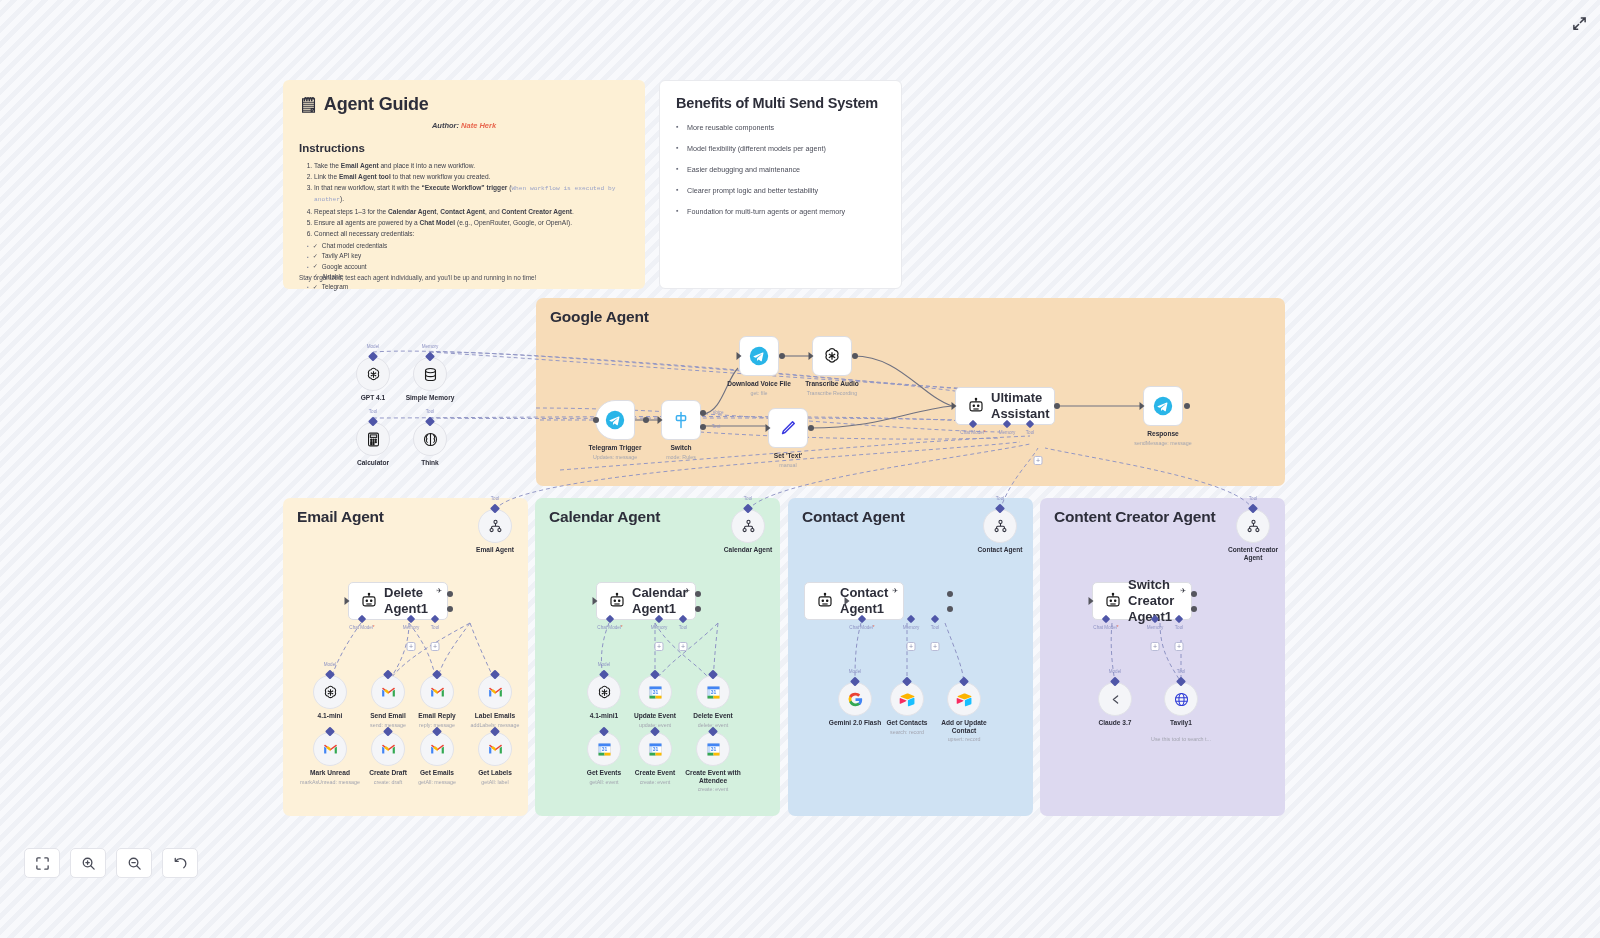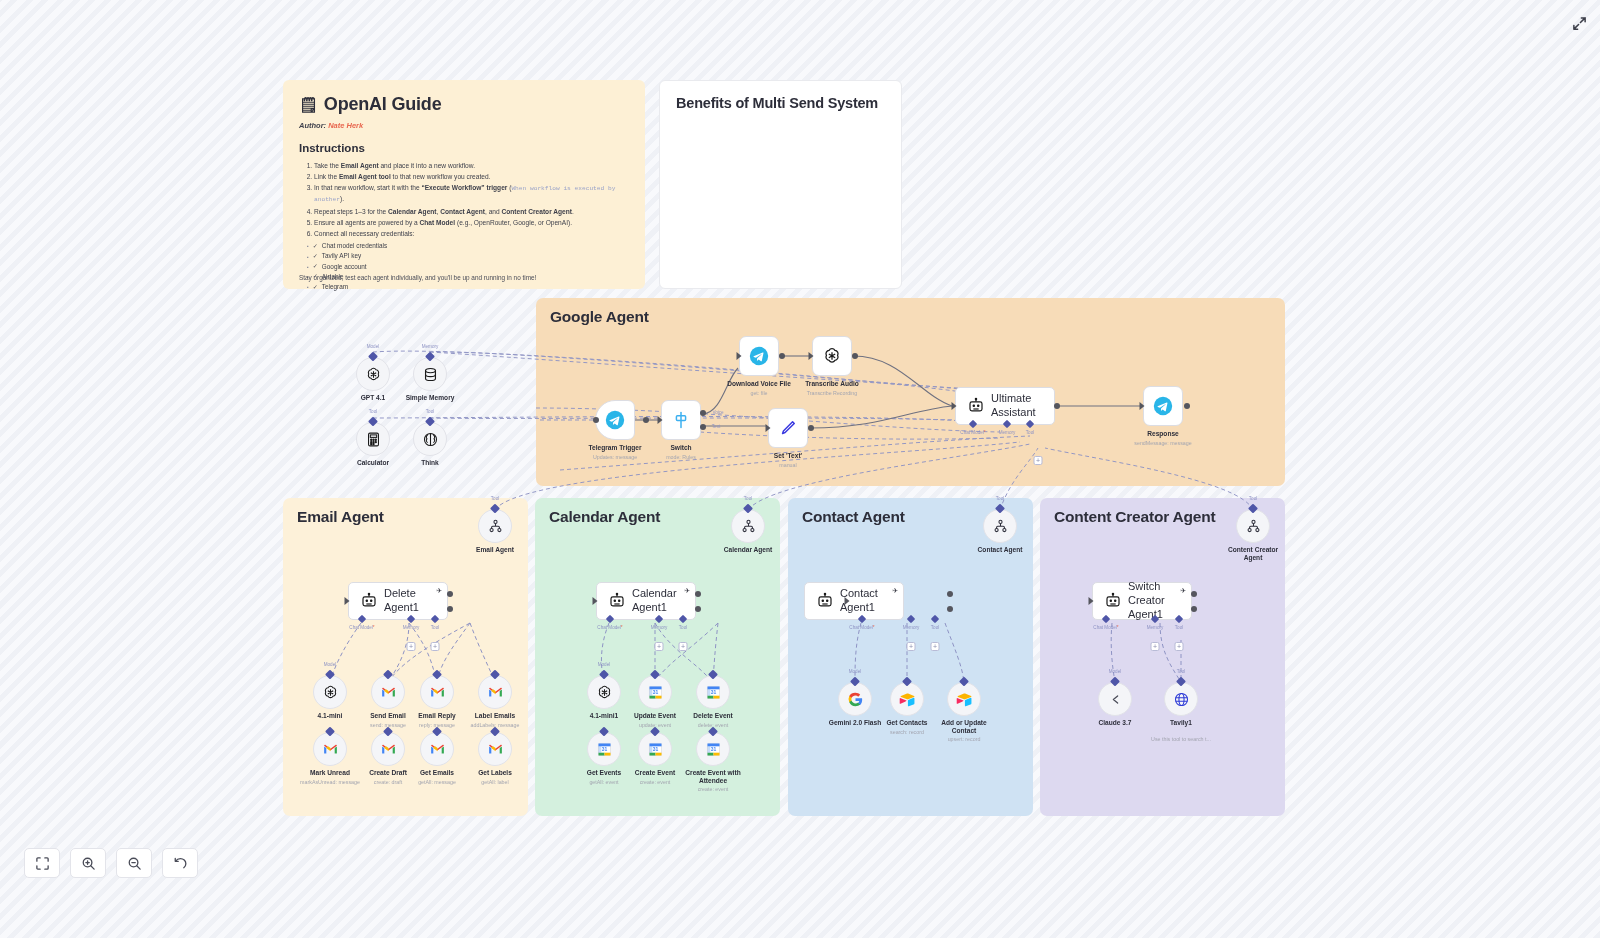--- a/index.html
+++ b/index.html
@@ -37,21 +37,21 @@
   .sticky-white  { background: #ffffff; border: 1px solid #e9eaee; }
 
   .sticky h1 {
     font-size: 18px; font-weight: 700; color: #2d2e3a;
     letter-spacing: -0.2px; margin-bottom: 6px;
     display: flex; align-items: center; gap: 6px;
   }
   .note-ico { font-size: 15px; }
   .author {
     font-size: 7.5px; font-weight: 700; color: #3d3f4a;
-    font-style: italic; margin-bottom: 12px;
+    font-style: italic; margin-bottom: 12px; text-align: center;
   }
   .author .nm { color: #e8664e; font-weight: 700; }
   .sticky h2 {
     font-size: 11.5px; font-weight: 700; color: #2d2e3a; margin-bottom: 7px;
   }
   ol.steps { margin: 0 0 0 15px; }
   ol.steps > li {
     font-size: 6.6px; color: #3d3f4a; line-height: 1.45; margin-bottom: 1.5px;
   }
   ol.steps b { font-weight: 700; }
@@ -96,21 +96,21 @@
     display: flex; align-items: center; justify-content: center;
   }
   .rect-node.trigger { border-top-left-radius: 20px; border-bottom-left-radius: 20px; }
   .agent-node {
     width: 100px; height: 38px;
     background: #fff; border: 1px solid #dcdde3; border-radius: 5px;
     display: flex; align-items: center; gap: 6px; padding-left: 11px;
     position: relative;
   }
   .agent-node .alabel {
-    font-size: 11px; color: #2d2e3a; font-weight: 400; line-height: 1.25;
+    font-size: 13px; color: #2d2e3a; font-weight: 700; line-height: 1.25;
   }
   .agent-node .pin {
     position: absolute; top: 4px; right: 5px;
     font-size: 7px; color: #3c3d47;
   }
   .circ-node {
     width: 34px; height: 34px; border-radius: 50%;
     background: #f4f5f8; border: 1px solid #e2e3e9;
     display: flex; align-items: center; justify-content: center;
   }
@@ -180,21 +180,21 @@
 
   <div class="expand-btn">
     <svg viewBox="0 0 16 16" fill="none" stroke="#3d3f4a" stroke-width="1.6" stroke-linecap="round" stroke-linejoin="round">
       <path d="M10 2h4v4M14 2l-5 5M6 14H2v-4M2 14l5-5"></path>
     </svg>
   </div>
 
   <div class="sticky sticky-yellow" style="left:283px; top:80px; width:362px; height:209px;">
     <h1>
       <span class="note-ico">🗒</span>
-      <span>OpenAI Guide</span>
+      <span>Agent Guide</span>
     </h1>
     <div class="author">
       <span>Author:</span>
       <span class="nm">Nate Herk</span>
     </div>
     <h2>Instructions</h2>
     <ol class="steps" id="steps-list">
         <li>Take the <b>Email Agent</b> and place it into a new workflow.</li>
         <li>Link the <b>Email Agent tool</b> to that new workflow you created.</li>
         <li>In that new workflow, start it with the <b>“Execute Workflow” trigger</b> (<span class="mono">When workflow is executed by another</span>).</li>
@@ -222,20 +222,27 @@
         <li>
           <span class="check">✓</span>
           <span>Telegram</span>
         </li>
       </ul>
     <div class="footer-note">Stay organized, test each agent individually, and you'll be up and running in no time!</div>
   </div>
 
   <div class="sticky sticky-white" style="left:659px; top:80px; width:243px; height:209px;">
     <h1 style="font-size:14.5px;">Benefits of Multi Send System</h1>
+    <ul class="bullets" id="benefits-list">
+        <li>More reusable components</li>
+        <li>Model flexibility (different models per agent)</li>
+        <li>Easier debugging and maintenance</li>
+        <li>Clearer prompt logic and better testability</li>
+        <li>Foundation for multi-turn agents or agent memory</li>
+      </ul>
   </div>
 
 
   <div class="region" style="left:536px; top:298px; width:749px; height:188px; background:#f7dcb8;">
     <div class="rtitle">Google Agent</div>
   </div>
 
   <div class="region" style="left:283px; top:498px; width:245px; height:318px; background:#fdf1d9;">
     <div class="rtitle">Email Agent</div>
   </div>

